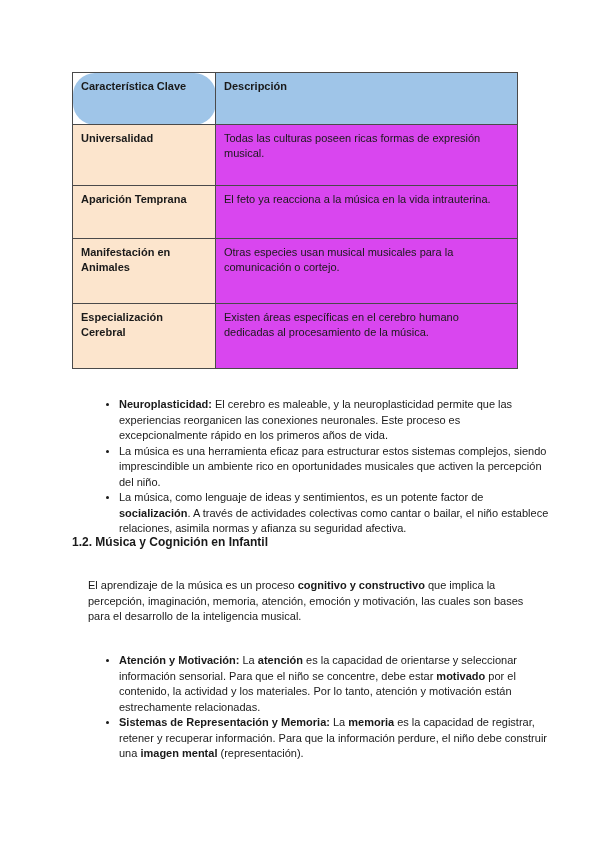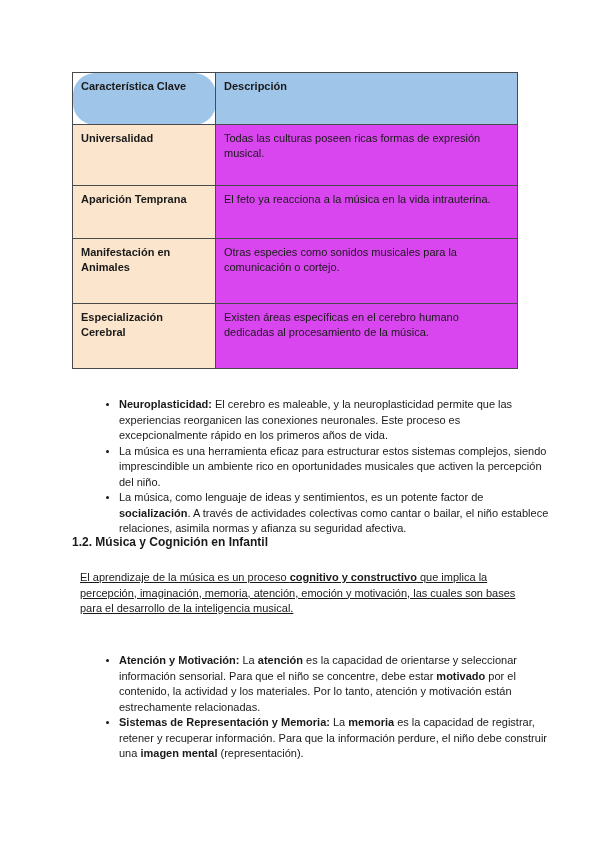--- a/index.html
+++ b/index.html
@@ -80,24 +80,23 @@
       margin: 0;
       font-size: 12px;
       font-weight: bold;
       line-height: 18px;
     }
     p.intro {
       position: absolute;
       left: 72px;
       top: 562px;
       width: 450px;
-      margin: 8px;
+      margin: 16px;
       font-size: 11px;
       line-height: 15.5px;
-      text-decoration: underline;
     }
     .subheading {
       position: absolute;
       left: 72px;
       top: 618px;
       margin: 0;
       font-size: 11px;
       font-weight: bold;
       text-decoration: underline;
       line-height: 15px;
@@ -118,21 +117,21 @@
     <tr class="r1">
       <td class="key">Universalidad</td>
       <td class="desc">Todas las culturas poseen ricas formas de expresión musical.</td>
     </tr>
     <tr class="r2">
       <td class="key">Aparición Temprana</td>
       <td class="desc">El feto ya reacciona a la música en la vida intrauterina.</td>
     </tr>
     <tr class="r3">
       <td class="key">Manifestación en Animales</td>
-      <td class="desc">Otras especies como sonidos musicales para la comunicación o cortejo.</td>
+      <td class="desc">Otras especies usan musical musicales para la comunicación o cortejo.</td>
     </tr>
     <tr class="r4">
       <td class="key">Especialización Cerebral</td>
       <td class="desc">Existen áreas específicas en el cerebro humano dedicadas al procesamiento de la música.</td>
     </tr>
   </tbody>
     </table>
 
   <ul class="bullets list1">
     <li><b>Neuroplasticidad:</b><span> El cerebro es maleable, y la neuroplasticidad permite que las experiencias reorganicen las conexiones neuronales. Este proceso es excepcionalmente rápido en los primeros años de vida.</span></li>

